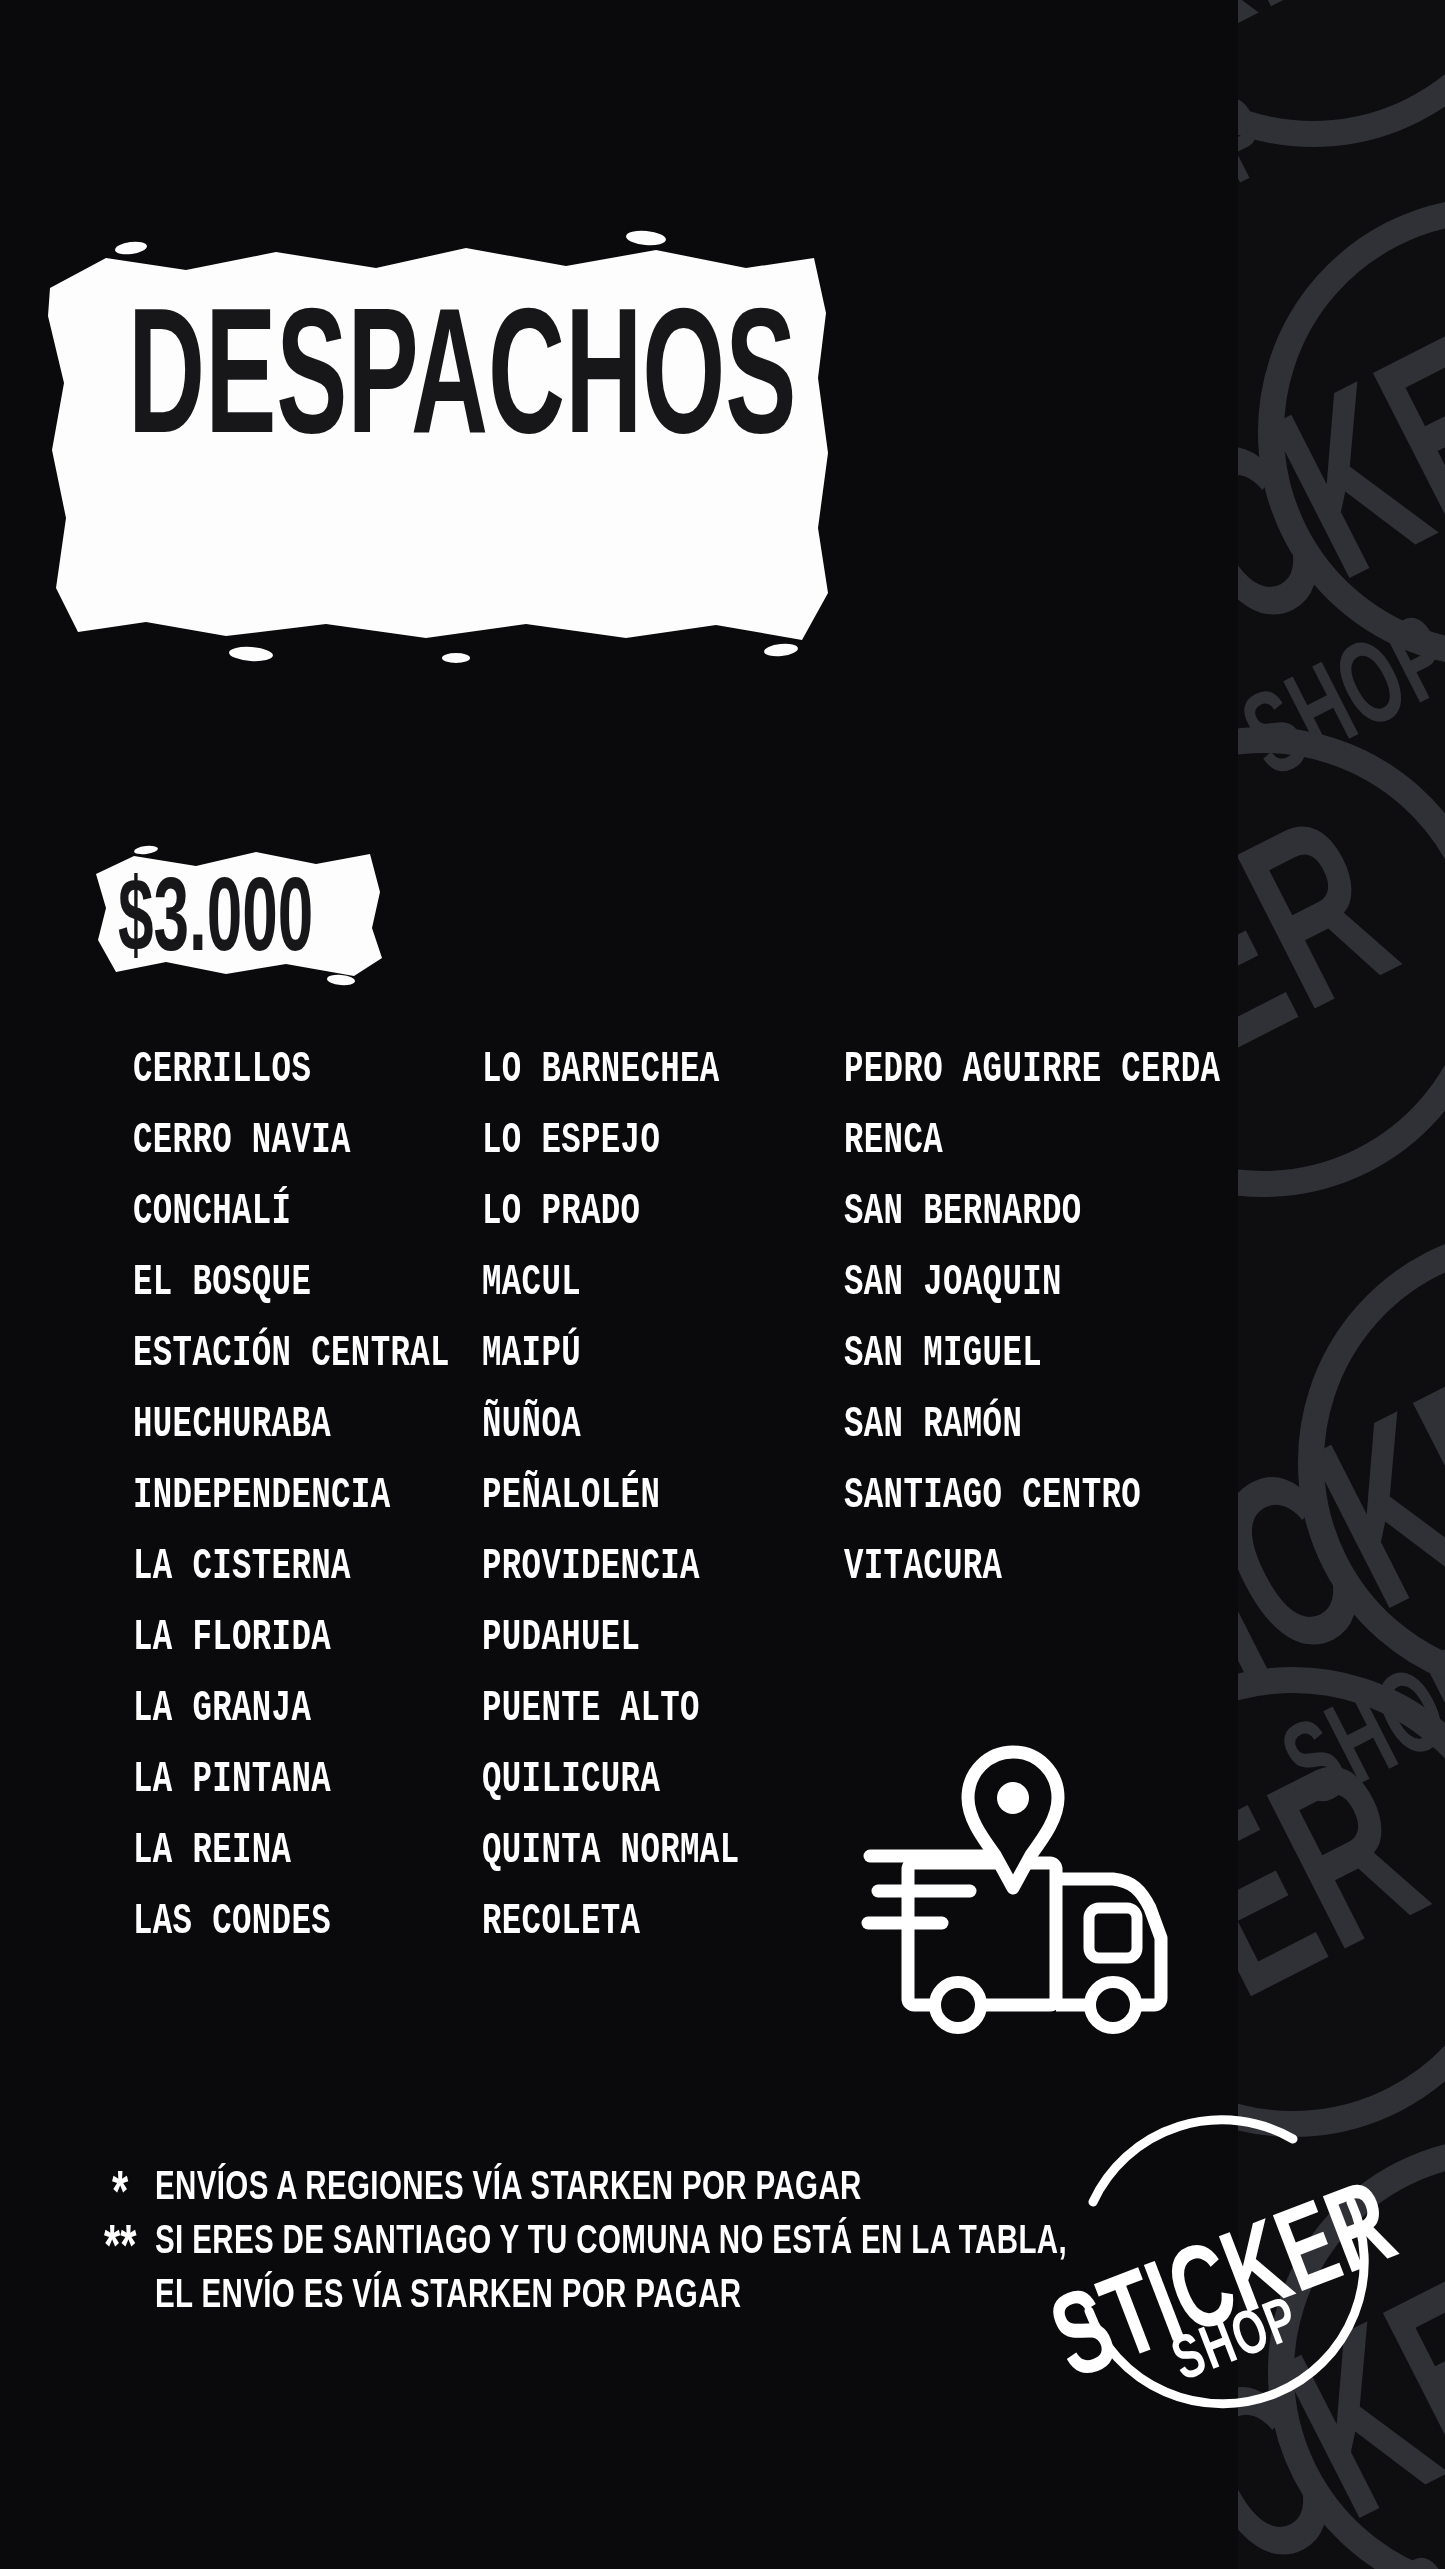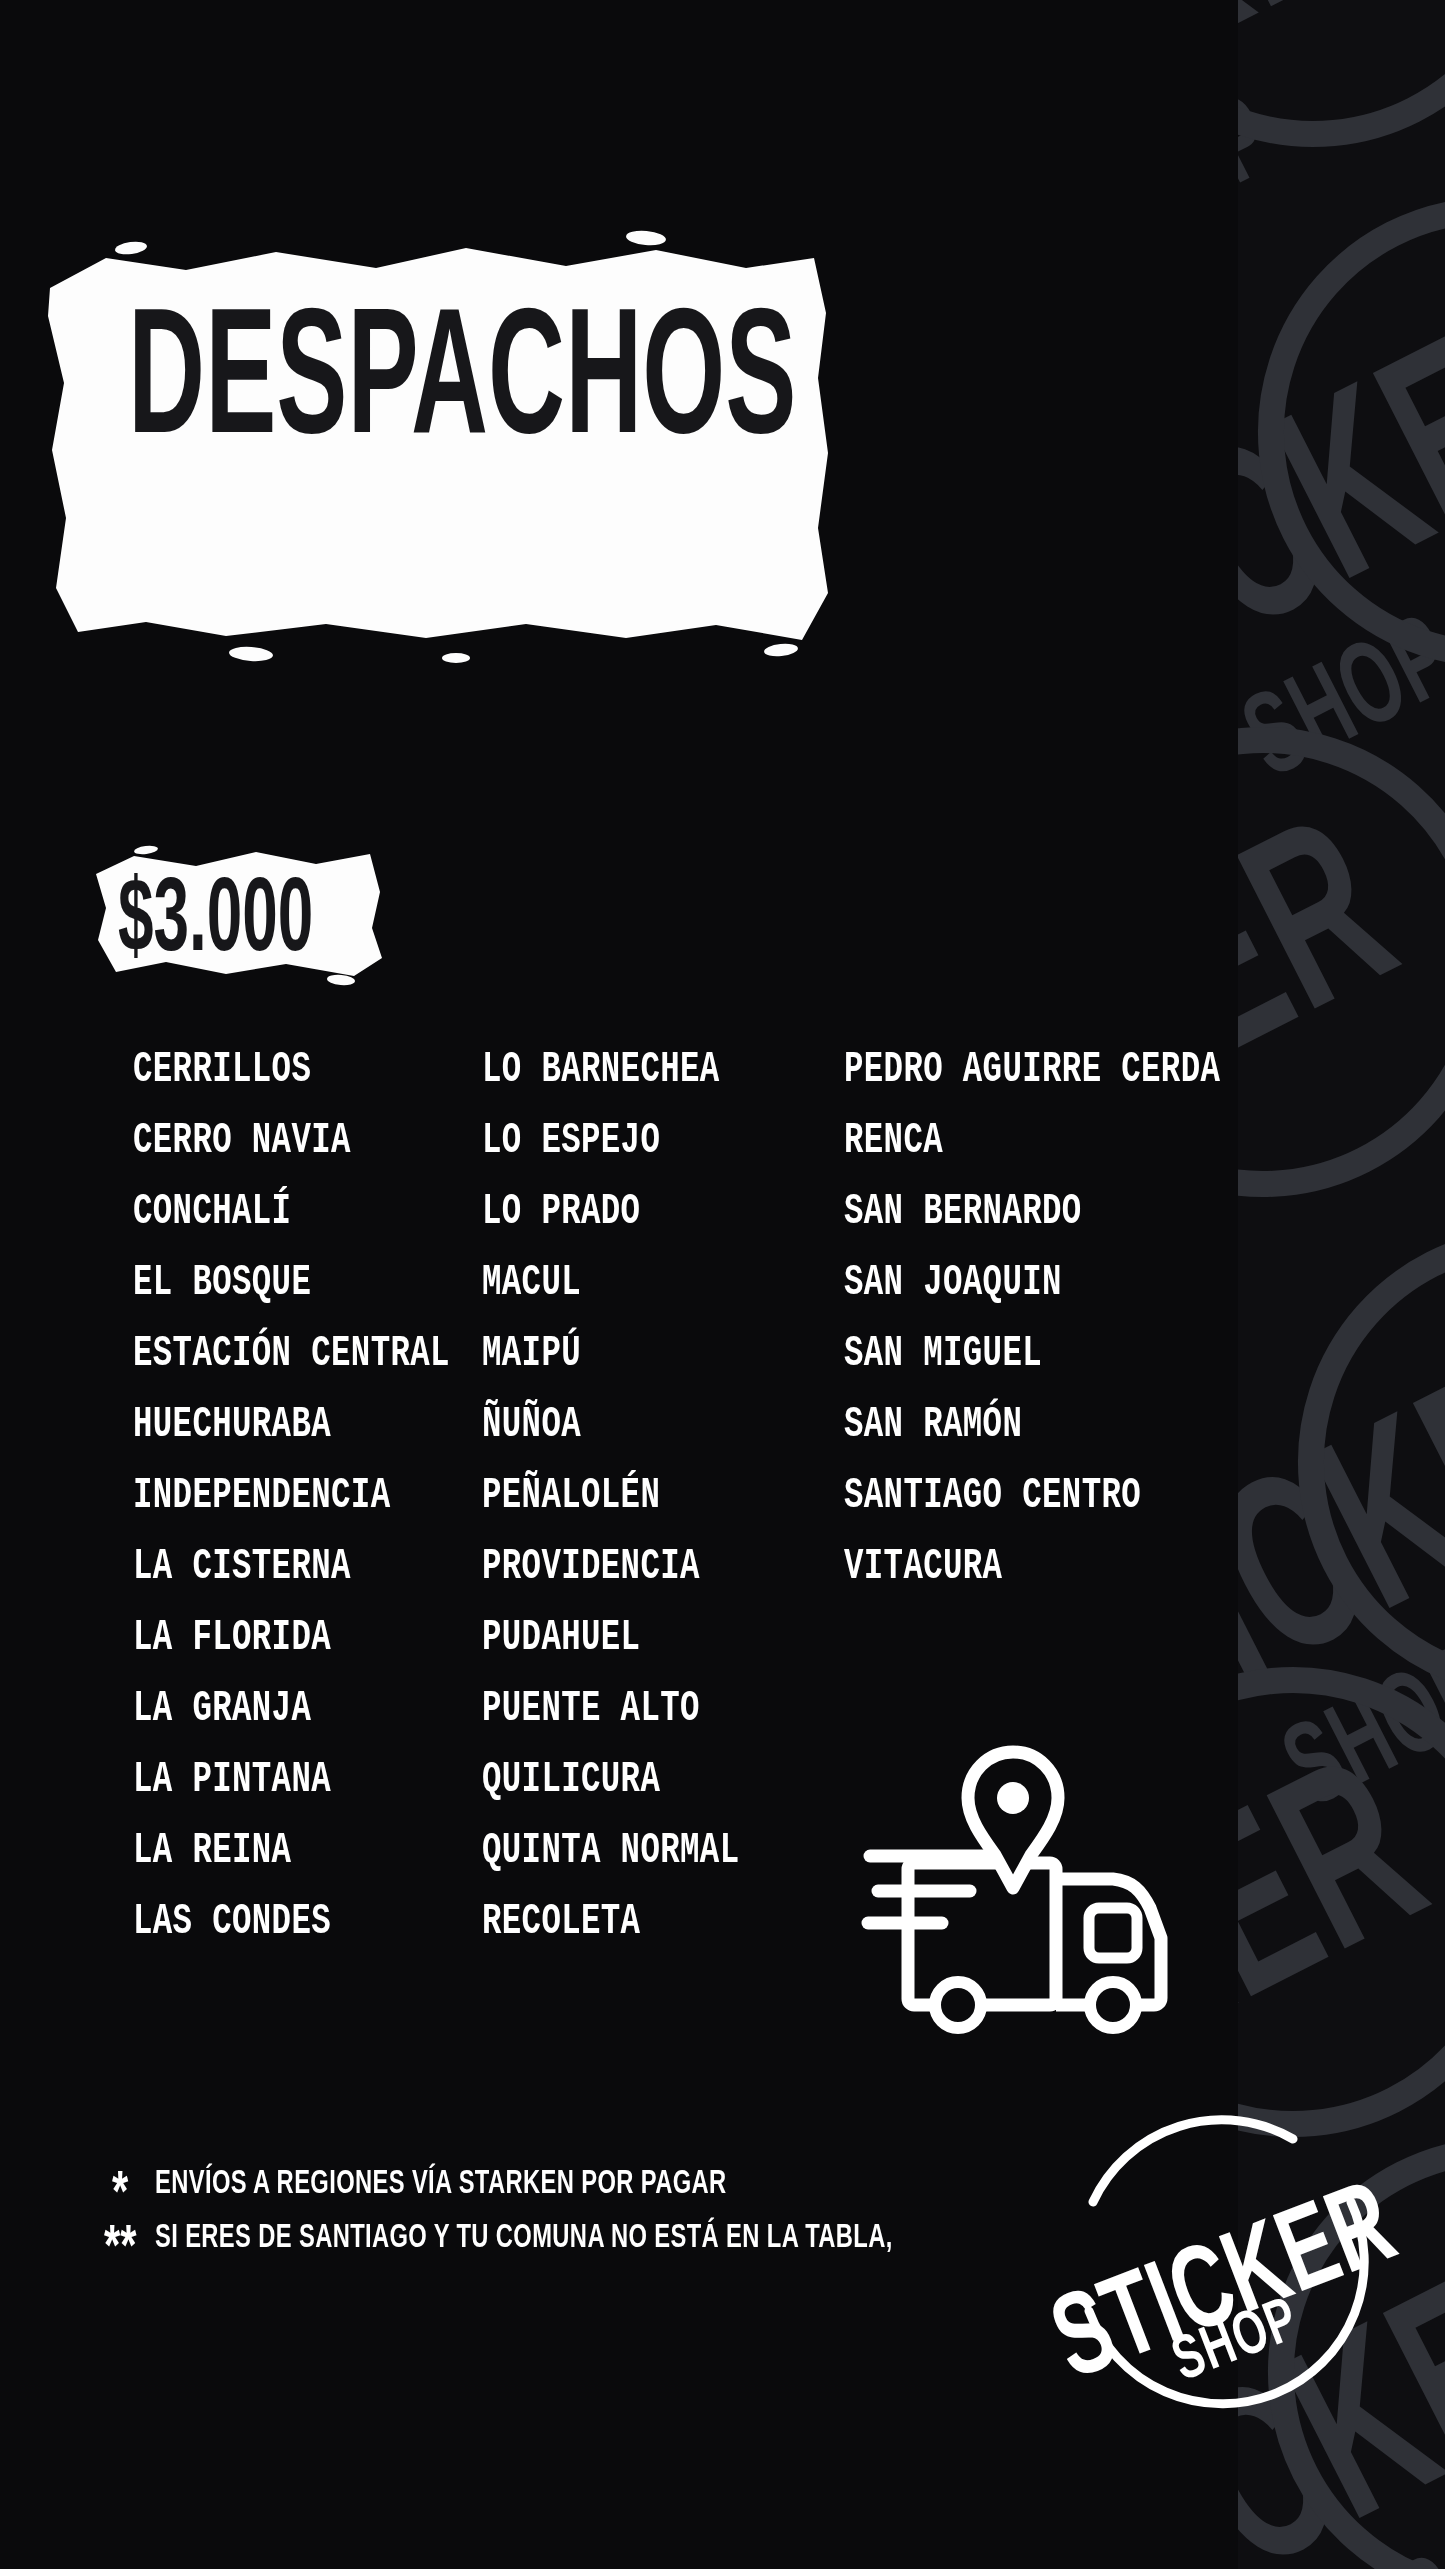--- a/index.html
+++ b/index.html
@@ -41,21 +41,21 @@
   
   .col{position:absolute;top:1034px;font-family:Liberation Mono, monospace;}
   #col1{left:133px;}
   #col2{left:482px;}
   #col3{left:800px;margin-left:44px;}
   .commune{
     font-size:45px;line-height:71px;letter-spacing:.5px;white-space:nowrap;
     transform:scaleX(.72);transform-origin:left top;color:var(--white);
   }
   
-  .fn{position:absolute;font-size:33px;line-height:1;letter-spacing:.5px;white-space:nowrap;color:var(--white);}
+  .fn{position:absolute;font-size:41px;line-height:1;letter-spacing:.5px;white-space:nowrap;color:var(--white);}
   .fn-marker{position:absolute;font-size:58px;line-height:1;color:var(--white);}
   #fn-m1{left:112px;top:2162px;}
   #fn-l1{left:155px;top:2165px;}
   #fn-m2{left:104px;top:2216px;}
   #fn-l2{left:155px;top:2219px;text-align:center;}
   #fn-l3{left:155px;top:2273px;}
   
   #truck{position:absolute;left:860px;top:1742px;}
   
   #logo{position:absolute;left:1222px;top:2278px;width:0;height:0;}
@@ -194,20 +194,23 @@
   </div>
   <div class="fn" id="fn-l1">
     <span class="cx s72">ENVÍOS A REGIONES VÍA STARKEN POR PAGAR</span>
   </div>
   <div class="fn-marker" id="fn-m2">
     <span class="cx s72">**</span>
   </div>
   <div class="fn" id="fn-l2">
     <span class="cx s72">SI ERES DE SANTIAGO Y TU COMUNA NO ESTÁ EN LA TABLA,</span>
   </div>
+  <div class="fn" id="fn-l3">
+    <span class="cx s72">EL ENVÍO ES VÍA STARKEN POR PAGAR</span>
+  </div>
 
   <div id="logo">
     <svg id="logo-ring" width="444" height="444" viewBox="0 0 444 444">
       <g stroke="#ffffff" stroke-width="9" fill="none" stroke-linecap="round">
 
         <path d="M 93,162 A 142,142 0 0 1 293,99"></path>
 
         <path d="M 351,162 A 142,142 0 1 1 89,271"></path>
       </g>
     </svg>

